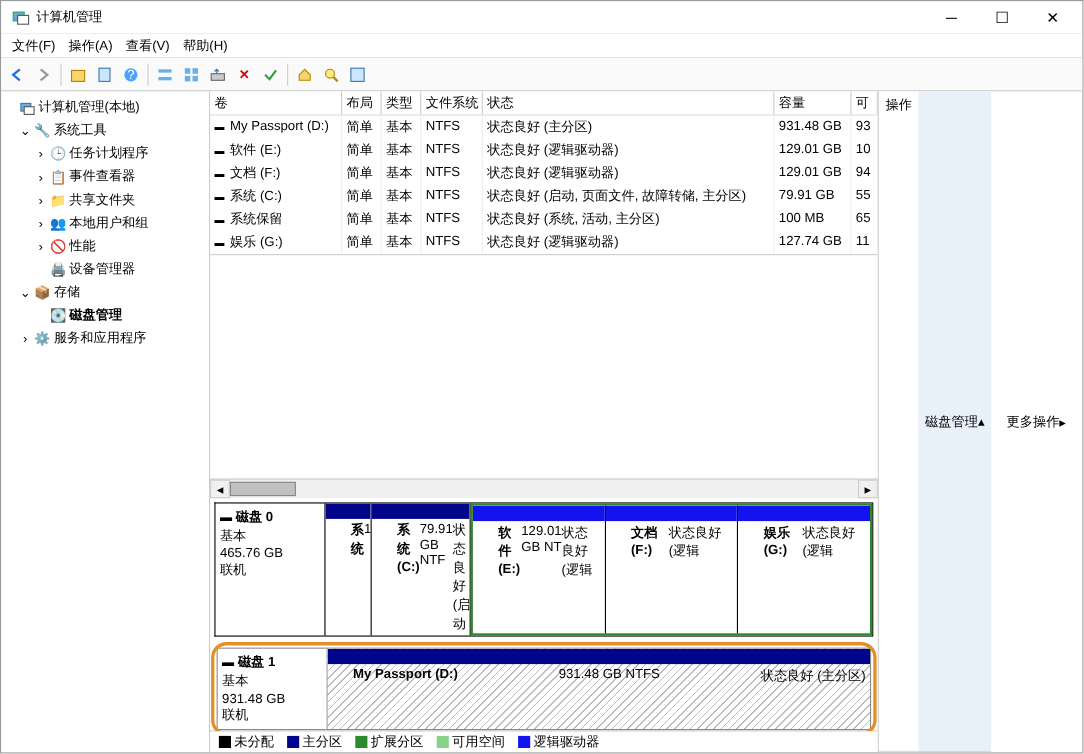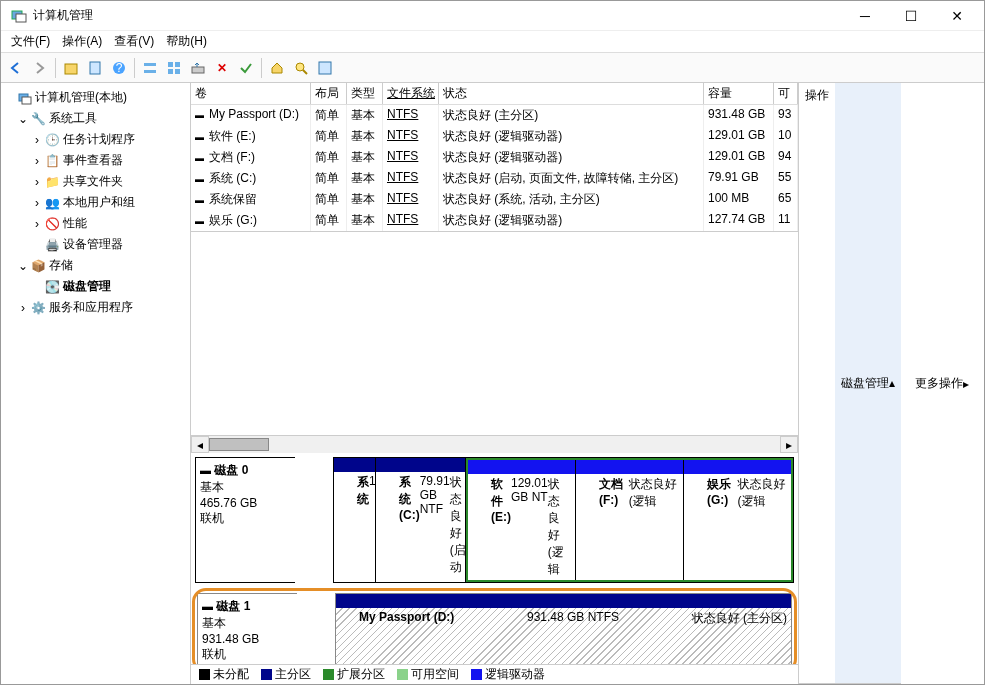--- a/index.html
+++ b/index.html
@@ -33,32 +33,32 @@
 .tree-item.sel .label { font-weight: bold; }
 
 .center { flex: 1; display: flex; flex-direction: column; border-right: 1px solid #ccc; overflow: hidden; }
 
 
 .voltable { border-bottom: 1px solid #ccc; }
 .voltable .hdr, .voltable .row { display: flex; }
 .voltable .hdr div, .voltable .row div { border-right: 1px solid #eee; padding: 2px 4px; overflow: hidden; white-space: nowrap; }
 .voltable .hdr { background: #fff; border-bottom: 1px solid #ddd; }
 .voltable .hdr div { border-right: 1px solid #ccc; font-weight: normal; }
-.c-name { width: 120px; } .c-layout{width:36px;} .c-type{width:36px;} .c-fs{width:56px;text-decoration:underline;} .c-status{flex:1;} .c-cap{width:70px;text-align:left;} .c-avail{width:24px;text-align:left;}
+.c-name { width: 120px; } .c-layout{width:36px;} .c-type{width:36px;} .c-fs{width:56px;} .c-status{flex:1;} .c-cap{width:70px;text-align:left;} .c-avail{width:24px;text-align:left;}
 .voltable .row .ico { width:12px;display:inline-block;margin-right:2px;font-size:9px; }
 
 
 .hscroll { height: 18px; background: #f0f0f0; border-top: 1px solid #ccc; position:relative; }
 .hscroll .thumb { position:absolute;left:18px;top:2px;bottom:2px;width:60px;background:#c0c0c0;border:1px solid #888; }
 .hscroll .arrL,.hscroll .arrR{position:absolute;top:0;bottom:0;width:18px;display:flex;align-items:center;justify-content:center;border:1px solid #ccc;}
 .hscroll .arrL{left:0;} .hscroll .arrR{right:0;}
 
 
 .diskarea { flex: 1; overflow: auto; padding: 4px; }
-.diskrow { display: flex; margin-bottom: 8px; gap: 38px; }
+.diskrow { display: flex; margin-bottom: 8px; }
 .diskhdr { width: 100px; border: 1px solid #000; border-right: none; padding: 4px; font-size:12px; }
 .diskhdr .dico{font-size:11px;}
 .diskparts { flex: 1; display: flex; border: 1px solid #000; }
 .diskrow.sel { outline: 3px solid #e58e27; outline-offset:0; padding:2px;border-radius:11px; }
 .diskrow.sel .diskhdr { border:1px solid #888;border-right:none;}
 .diskrow.sel .diskparts{border:1px solid #888;}
 .part { border-right: 1px solid #000; padding: 0; display:flex;flex-direction:column; overflow:hidden; }
 .part:last-child{border-right:none;}
 .part .cap { height: 14px; background: #0015c9; }
 .part .cap.primary { background: #00058b; }

